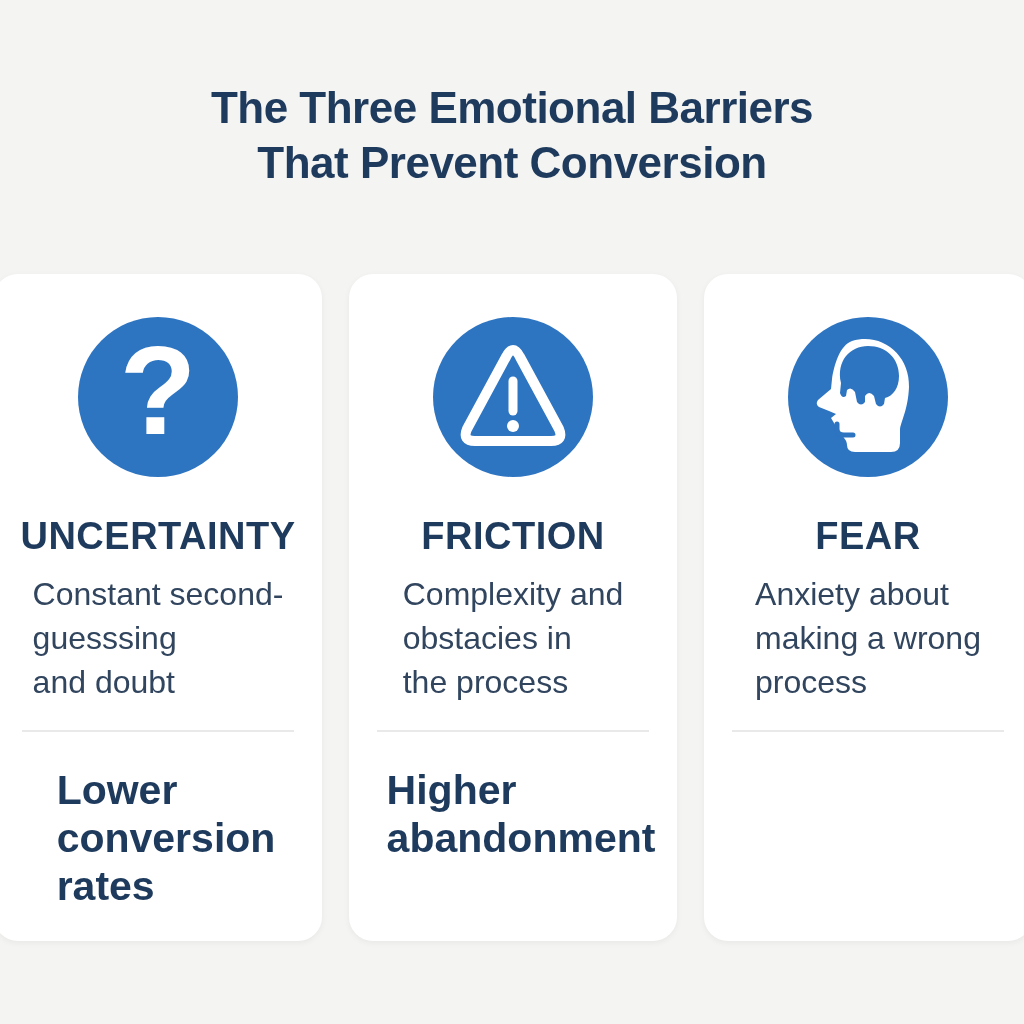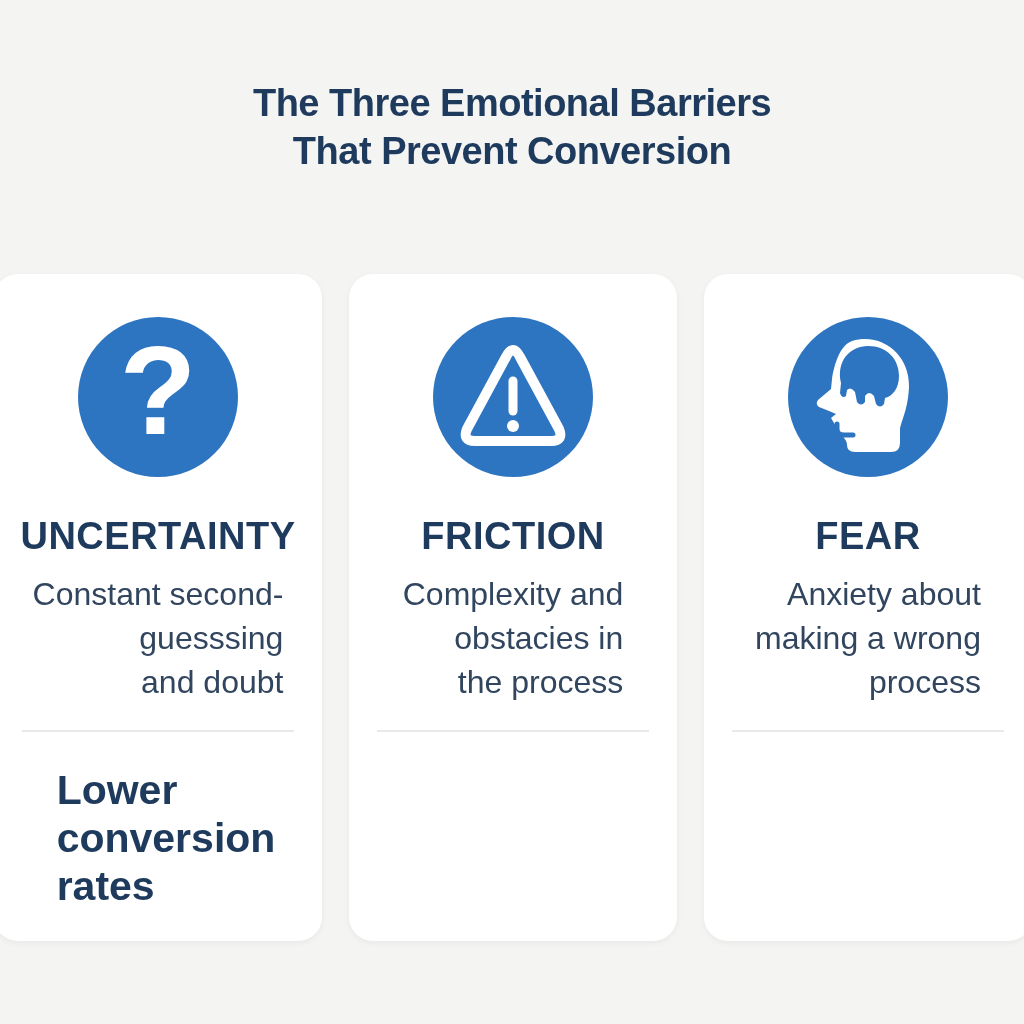--- a/index.html
+++ b/index.html
@@ -16,21 +16,21 @@
   .stage{
     position:relative;
     width:1024px;height:1024px;
     background:var(--bg);
     overflow:hidden;
   }
   .title{
     position:absolute;
     top:80px;left:0;right:0;
     text-align:center;
-    font-size:38px;
+    font-size:44px;
     font-weight:700;
     line-height:1.26;
     letter-spacing:-0.5px;
     color:var(--navy);
     white-space:pre-line;
   }
   .cards{
     position:absolute;
     top:274px;left:-6px;
     display:flex;
@@ -74,21 +74,21 @@
     letter-spacing:0.5px;
     line-height:1;
     color:var(--navy);
     text-align:left;
   }
   .card-desc{
     margin-top:17px;
     font-size:32px;
     line-height:44px;
     color:var(--body-text);
-    text-align:right;
+    text-align:left;
     white-space:pre-line;
   }
   .divider{
     margin-top:26px;
     width:272px;height:2px;
     background:var(--divider);
     flex:0 0 auto;
   }
   .card-result{
     margin-top:34px;
@@ -131,20 +131,22 @@
           <path class="white-stroke" stroke-width="10" stroke-linejoin="round" d="M73 40 Q80 26 87 40 L126 112 Q131 124 118 124 L42 124 Q29 124 34 112 Z"></path>
           <line class="white-stroke" stroke-width="9" stroke-linecap="round" x1="80" y1="64" x2="80" y2="94"></line>
           <circle class="white-fill" cx="80" cy="109" r="6"></circle>
         </svg>
       </div>
       <div class="card-heading">FRICTION</div>
       <div class="card-desc">Complexity and
 obstacies in
 the process</div>
       <div class="divider"></div>
+      <div class="card-result">Higher
+abandonment</div>
     </div>
 
     <div class="card">
       <div class="icon-circle">
         <svg viewBox="0 0 160 160" aria-hidden="true">
           <path class="white-fill" d="M64 24 C94 15 122 38 121 70 C120 92 114 102 112 112 L112 126 Q112 135 103 135 L67 135 Q59 135 59 128 C59 123 55 120 52 116 L43 101 L48 97 L41 94 L31 90 Q27 87 30 83 L43 72 L44 62 C46 48 52 28 64 24 Z"></path>
           <path class="brain" d="M53 66 C48 44 62 29 80 29 C99 29 111 42 111 59 C111 71 105 79 97 81 L96 87 Q92 92 88 87 L86 79 Q81 73 77 79 L77 85 Q73 90 69 85 L67 75 Q63 69 59 73 L58 79 Q54 82 52 76 Z"></path>
           <path class="mouth" d="M49 107 L49 112 Q49 118 56 118 L65 118"></path>
         </svg>
       </div>

